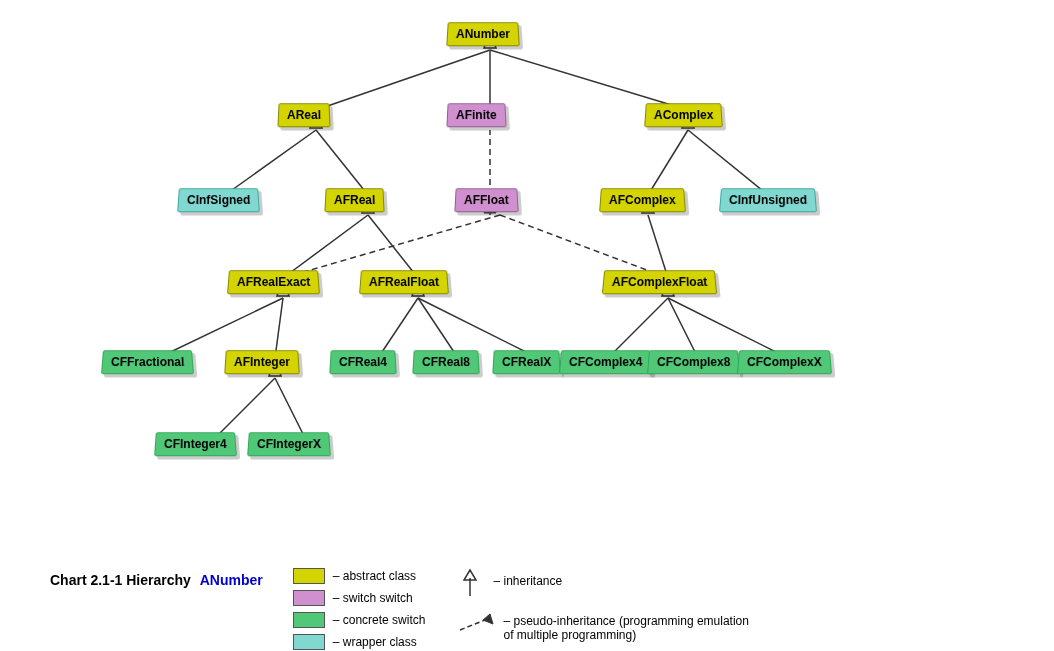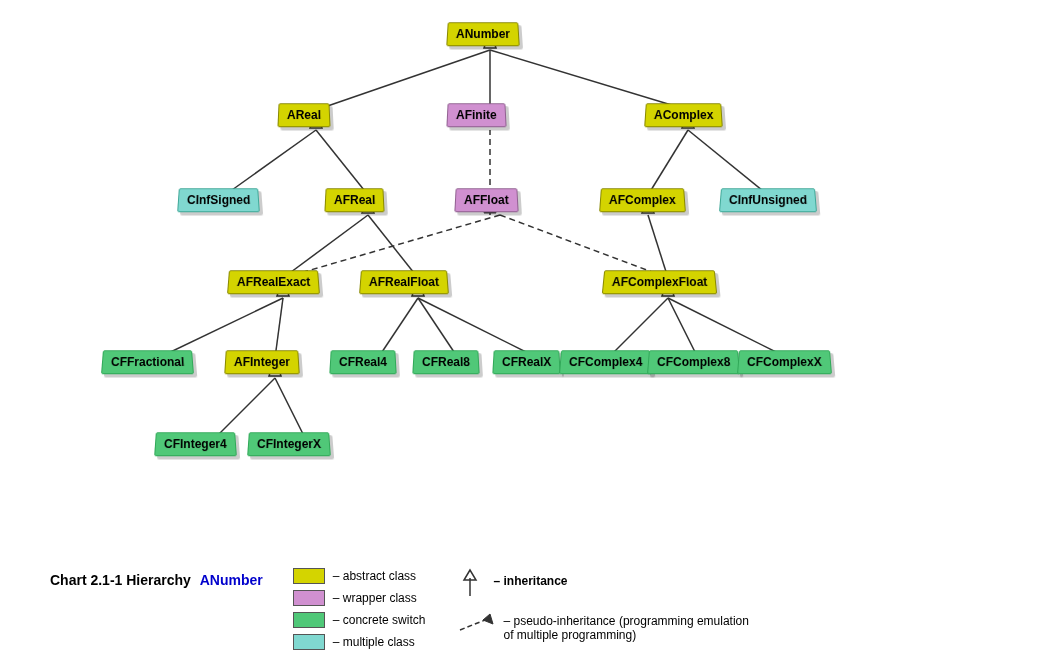--- a/index.html
+++ b/index.html
@@ -221,39 +221,39 @@
     <span class="anumber-link" style="color:#0000cc; margin-left:5px;">ANumber</span>
   </div>
 
   <div class="legend-section">
     <div class="legend-item">
       <div class="legend-box legend-abstract"></div>
       <span>– abstract class</span>
     </div>
     <div class="legend-item">
       <div class="legend-box legend-switch"></div>
-      <span>– wrapper class</span>
+      <span>– switch switch</span>
     </div>
     <div class="legend-item">
       <div class="legend-box legend-concrete"></div>
       <span>– concrete switch</span>
     </div>
     <div class="legend-item">
       <div class="legend-box legend-wrapper"></div>
-      <span>– multiple class</span>
+      <span>– wrapper class</span>
     </div>
   </div>
 
   <div class="legend-arrow-section">
     <div class="legend-arrow-item">
       <svg width="30" height="30" xmlns="http://www.w3.org/2000/svg" style="flex-shrink:0;">
         <line x1="15" y1="28" x2="15" y2="10" stroke="#333" stroke-width="1.5"></line>
         <polygon points="15,2 9,12 21,12" fill="none" stroke="#333" stroke-width="1.5"></polygon>
       </svg>
-      <span style="padding-top:6px;font-weight:bold;">– inheritance</span>
+      <span style="padding-top:6px;">– inheritance</span>
     </div>
     <div class="legend-arrow-item">
       <svg width="40" height="30" xmlns="http://www.w3.org/2000/svg" style="flex-shrink:0;">
         <line x1="5" y1="20" x2="35" y2="8" stroke="#333" stroke-width="1.5" stroke-dasharray="5,3"></line>
         <polygon points="35,4 28,10 38,14" fill="#333" stroke="#333" stroke-width="1"></polygon>
       </svg>
       <span style="padding-top:4px; max-width:250px;">– pseudo-inheritance (programming emulation of multiple programming)</span>
     </div>
   </div>
 

